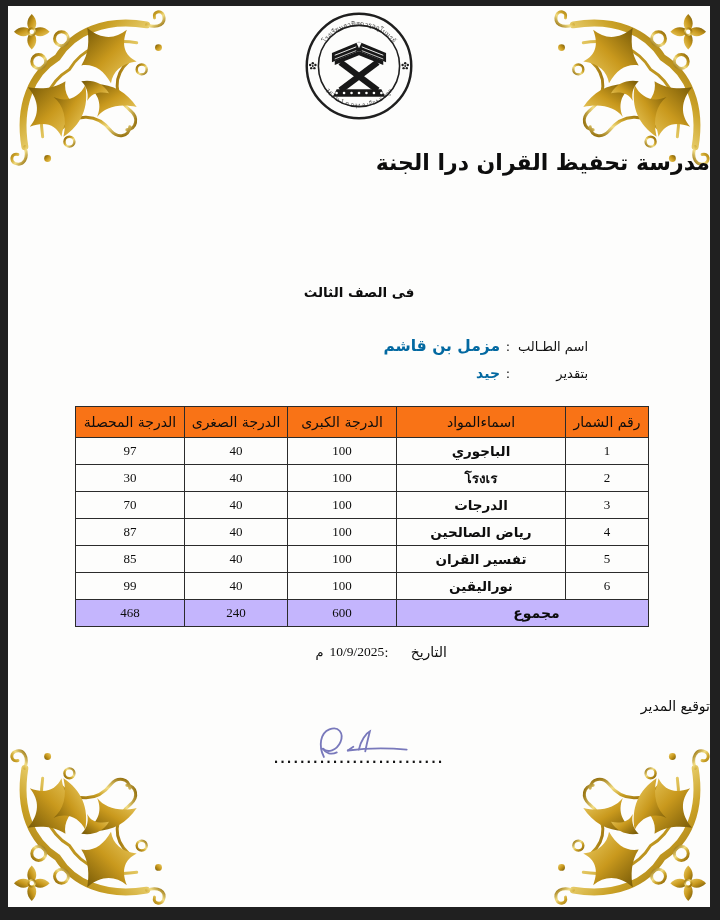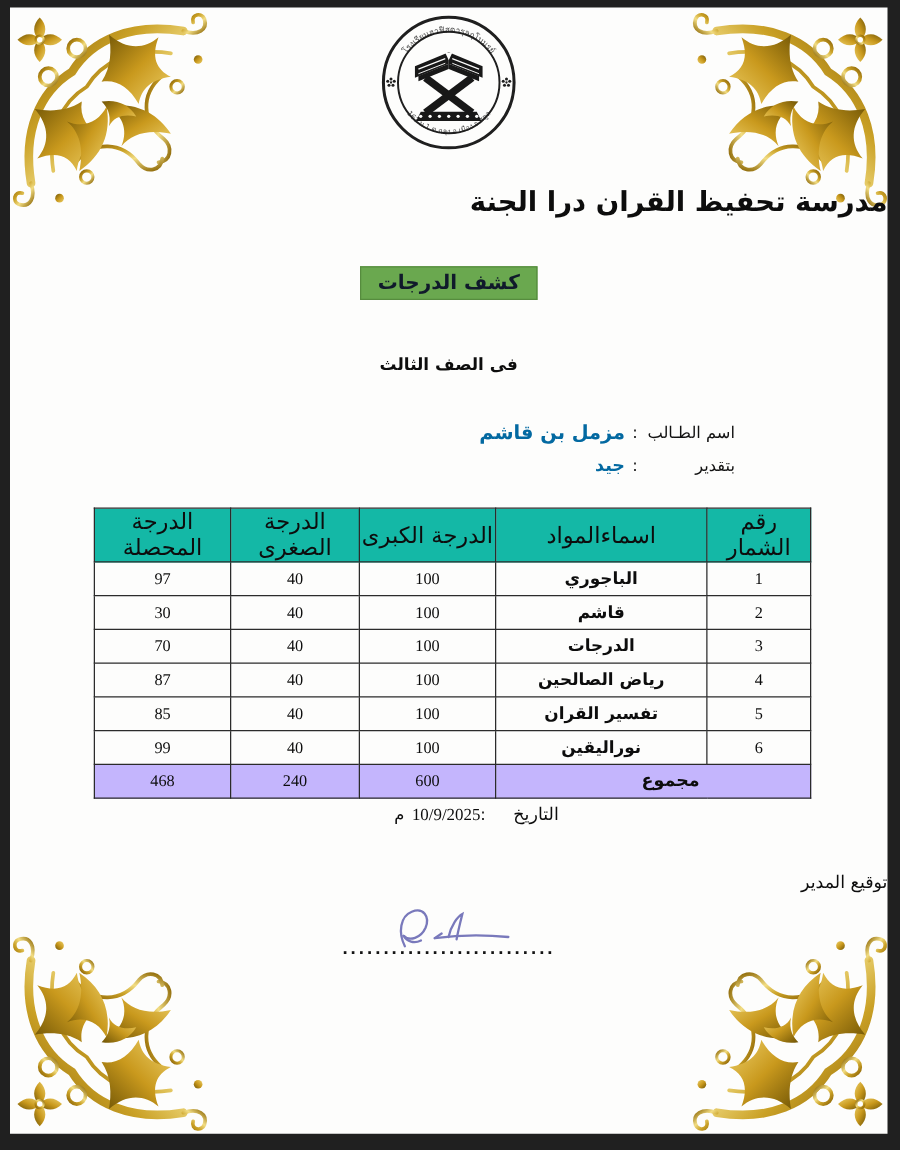--- a/index.html
+++ b/index.html
@@ -34,21 +34,21 @@
     display:grid;grid-template-columns:72px 16px 190px;row-gap:10px;align-items:center;}
   .student .lbl{font-size:13px;color:#111;}
   .student .colon{font-size:13px;text-align:center;color:#111;}
   .student .val{font-weight:bold;color:#0369a1;}
   .student .val.name{font-size:15.5px;}
   .student .val.grade{font-size:14px;}
   
   table.grades{position:absolute;top:400px;left:67px;width:573px;
     border-collapse:collapse;direction:rtl;table-layout:fixed;}
   .grades th,.grades td{border:1.4px solid #2b2b2b;text-align:center;padding:0;color:#0d0d0d;}
-  .grades th{background:#14b8a6;height:30px;font-size:18px;font-weight:normal;}
+  .grades th{background:#f97316;height:30px;font-size:14px;font-weight:normal;}
   .grades td{height:26px;}
   .grades .num{font-family:"Liberation Serif",serif;font-size:13px;}
   .grades .subj{font-weight:bold;font-size:13.5px;}
   .grades .total-row td{background:#c4b5fd;}
   .grades .total-label{font-weight:bold;font-size:14px;padding-left:28px;}
   
   .date-line{position:absolute;top:638px;right:263px;direction:rtl;
     display:flex;align-items:center;color:#0d0d0d;}
   .date-line .lbl{font-size:14px;}
   .date-line .colon{font-size:13px;margin-right:22px;}
@@ -172,23 +172,20 @@
         <circle cx="60" cy="89" r="1.4"></circle>
           <circle cx="68" cy="89" r="1.4"></circle>
           <circle cx="76" cy="89" r="1.4"></circle>
         <circle cx="84" cy="89" r="1.4"></circle>
       </g>
     </g>
   </svg>
 
   <div class="title" dir="rtl">مدرسة تحفيظ القران درا الجنة</div>
 
-  <div class="badge-row">
-    <span class="badge" dir="rtl">كشف الدرجات</span>
-  </div>
 
   <div class="class-line" dir="rtl">فى الصف الثالث</div>
 
   <div class="student">
     <span class="lbl">اسم الطـالب</span>
     <span class="colon">:</span>
     <span class="val name">مزمل بن قاشم</span>
     <span class="lbl">بتقدير</span>
     <span class="colon">:</span>
     <span class="val grade">جيد</span>
@@ -214,21 +211,21 @@
     <tbody>
       <tr>
         <td class="num">1</td>
         <td class="subj">الباجوري</td>
         <td class="num">100</td>
         <td class="num">40</td>
         <td class="num">97</td>
       </tr>
       <tr>
         <td class="num">2</td>
-        <td class="subj">قاشم</td>
+        <td class="subj">โรงเร</td>
         <td class="num">100</td>
         <td class="num">40</td>
         <td class="num">30</td>
       </tr>
       <tr>
         <td class="num">3</td>
         <td class="subj">الدرجات</td>
         <td class="num">100</td>
         <td class="num">40</td>
         <td class="num">70</td>

